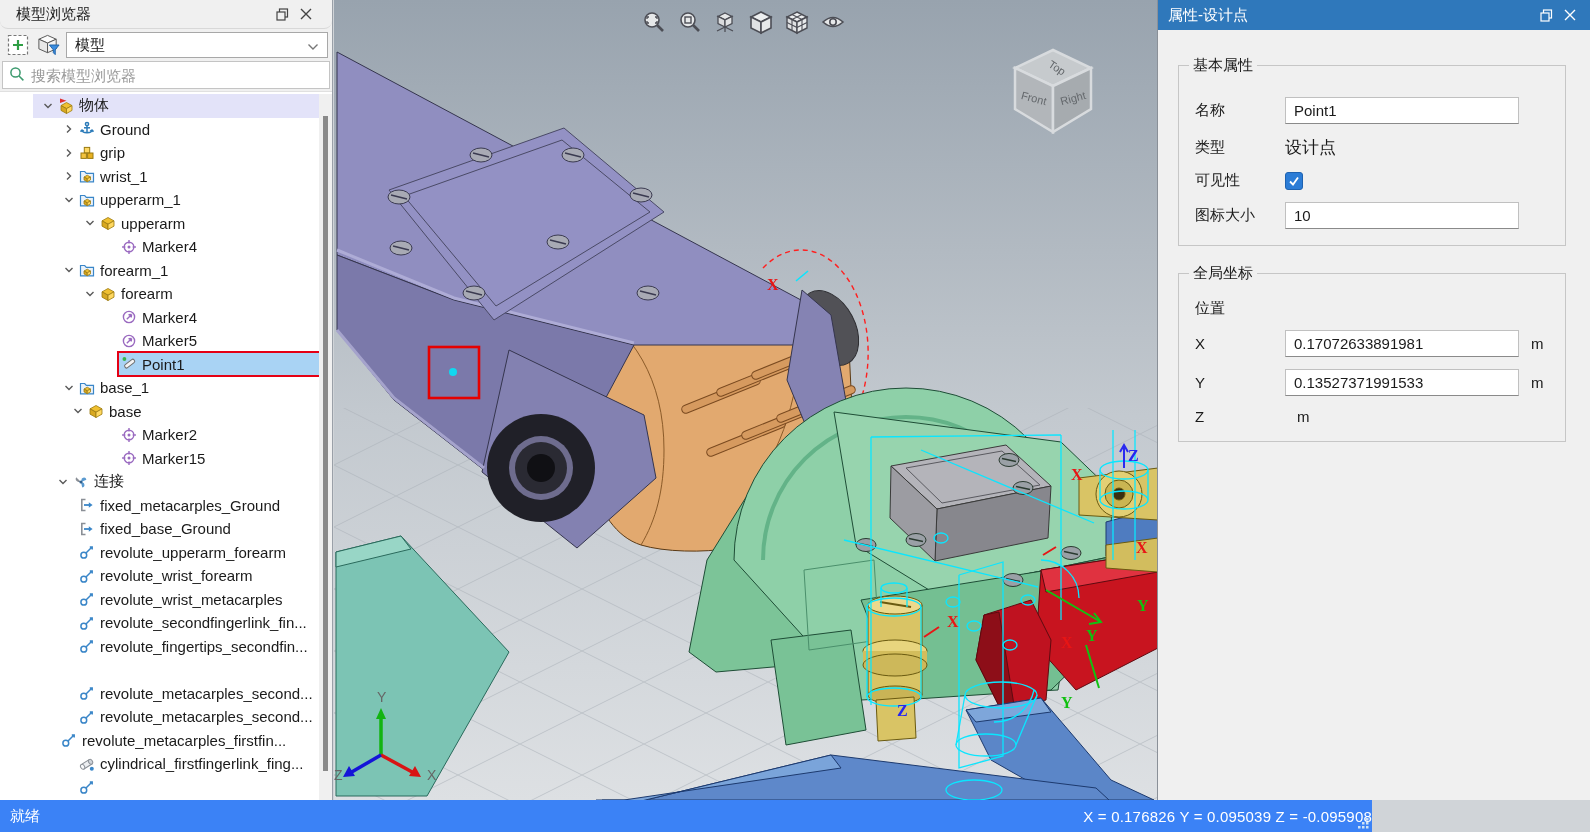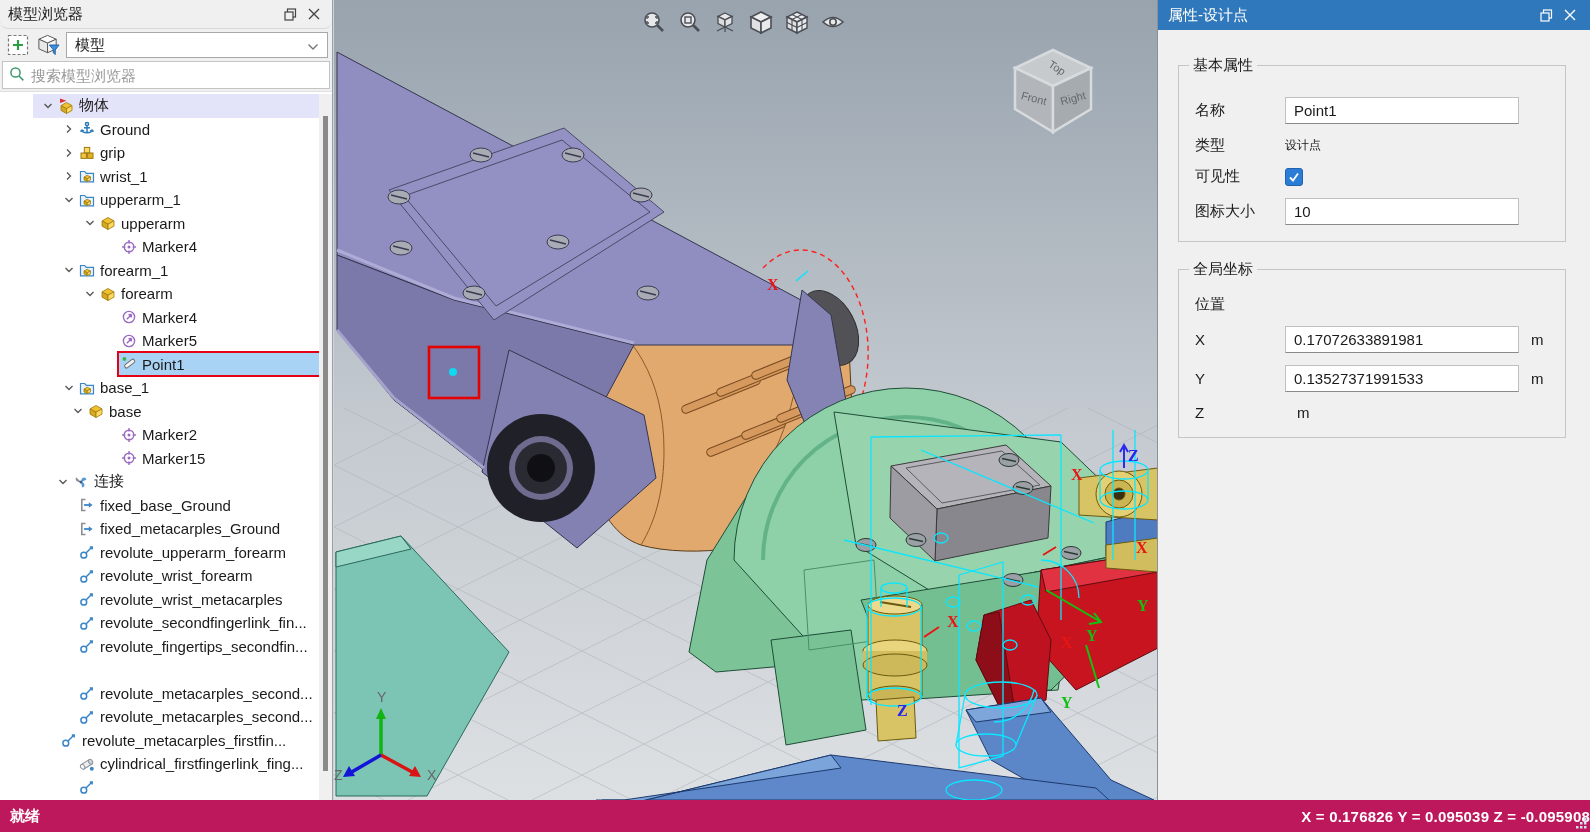--- a/index.html
+++ b/index.html
@@ -3,21 +3,21 @@
 <meta charset="utf-8">
 <style>
   * { margin:0; padding:0; box-sizing:border-box; }
   html,body { width:1590px; height:832px; overflow:hidden;
     font-family:"Liberation Sans", sans-serif; font-size:15px; color:#1a1a1a; background:#d0d4d8; }
   .app { position:relative; width:1590px; height:832px; }
 
   
   .lpanel { position:absolute; left:0; top:0; width:333px; height:800px;
     background:#f0f0f0; border-right:1px solid #9aa0a8; display:flex; flex-direction:column; }
-  .lp-title { height:29px; display:flex; align-items:center; padding:0 8px;
+  .lp-title { height:29px; display:flex; align-items:center; padding:0 16px;
     background:#f0f0f0; border-bottom:1px solid #d8d8d8;border-radius:8px; }
   .lp-title .t { flex:1; font-size:15px; }
   .winbtn { width:20px; height:20px; display:flex; align-items:center; justify-content:center;
     margin-left:4px; cursor:default; color:#333; }
   .lp-tools { height:32px; display:flex; align-items:center; padding:2px 4px; gap:4px; }
   .toolbtn { width:27px; height:26px; border:1px solid transparent; display:flex;
     align-items:center; justify-content:center; background:transparent; }
   .combo { flex:1; height:26px; background:#fff; border:1px solid #a8a8a8;
     display:flex; align-items:center; padding:0 8px; }
   .combo .cv { flex:1; }
@@ -54,27 +54,27 @@
     padding:0 10px; font-size:15px; }
   .rp-title .t { flex:1; }
   .rp-title .winbtn { color:#fff; }
   fieldset { border:1px solid #c6c6c6; margin:26px 24px 0 20px; padding:10px 12px 16px 8px; }
   fieldset legend { padding:0 4px; margin-left:2px; font-size:15px; }
   .prow { display:grid; grid-template-columns:90px 1fr 34px; align-items:center; margin:12px 0 0 8px; }
   .prow .plabel { font-size:15px; }
   .pinput { height:27px; width:100%; border:1px solid #c0c0c0; border-bottom:1px solid #8a8a8a;
     background:#fff; padding:2px 8px; font-size:15px; font-family:"Liberation Sans",sans-serif; color:#1a1a1a; }
   .punit { padding-left:12px; }
-  .ptext { font-size:12px; }
+  .ptext { font-size:17px; }
   .cbx { width:18px; height:18px; background:#2b7cd6; border:1px solid #1e62b0; border-radius:3px;
     display:flex; align-items:center; justify-content:center; }
 
   
-  .statusbar { position:absolute; left:0; top:800px; width:1590px; height:32px; background:#be185d;
-    color:#fff; display:flex; align-items:center; font-size:15px;font-weight:bold; }
+  .statusbar { position:absolute; left:0; top:800px; width:1372px; height:32px; background:#3b82f6;
+    color:#fff; display:flex; align-items:center; font-size:15px; }
   .statusbar .sleft { padding-left:10px; flex:1; }
   .statusbar .sright { letter-spacing:.2px; }
   .grip { position:absolute; right:2px; bottom:2px; }
 </style>
 </head>
 <body>
 
 <div class="app">
 
   <div class="lpanel">
@@ -422,34 +422,34 @@
           <div class="tree-row" style="padding-left: 27px;">
             <span class="chev"></span>
             <span class="rowbox">
               <span class="ticon">
                 <svg width="16" height="16" viewBox="0 0 16 16">
                   <path d="M6.5,2.5 H2.8 V13.5 H6.5" fill="none" stroke="#8a8f96" stroke-width="1.6"></path>
                   <path d="M5,8 H10.5" stroke="#3a86c8" stroke-width="1.8"></path>
                   <polygon points="9.8,5.3 13.6,8 9.8,10.7" fill="#3a86c8"></polygon>
                 </svg>
               </span>
-              <span class="tlabel">fixed_base_Ground</span>
+              <span class="tlabel">fixed_metacarples_Ground</span>
             </span>
           </div>
           <div class="tree-row" style="padding-left: 27px;">
             <span class="chev"></span>
             <span class="rowbox">
               <span class="ticon">
                 <svg width="16" height="16" viewBox="0 0 16 16">
                   <path d="M6.5,2.5 H2.8 V13.5 H6.5" fill="none" stroke="#8a8f96" stroke-width="1.6"></path>
                   <path d="M5,8 H10.5" stroke="#3a86c8" stroke-width="1.8"></path>
                   <polygon points="9.8,5.3 13.6,8 9.8,10.7" fill="#3a86c8"></polygon>
                 </svg>
               </span>
-              <span class="tlabel">fixed_metacarples_Ground</span>
+              <span class="tlabel">fixed_base_Ground</span>
             </span>
           </div>
           <div class="tree-row" style="padding-left: 27px;">
             <span class="chev"></span>
             <span class="rowbox">
               <span class="ticon">
                 <svg width="16" height="16" viewBox="0 0 16 16">
                   <g fill="none" stroke="#3a86c8" stroke-width="1.5">
                     <circle cx="4.8" cy="11.2" r="2.9"></circle>
                     <path d="M7,9 L13,3 M10.8,3 h2.4 v2.4"></path>

